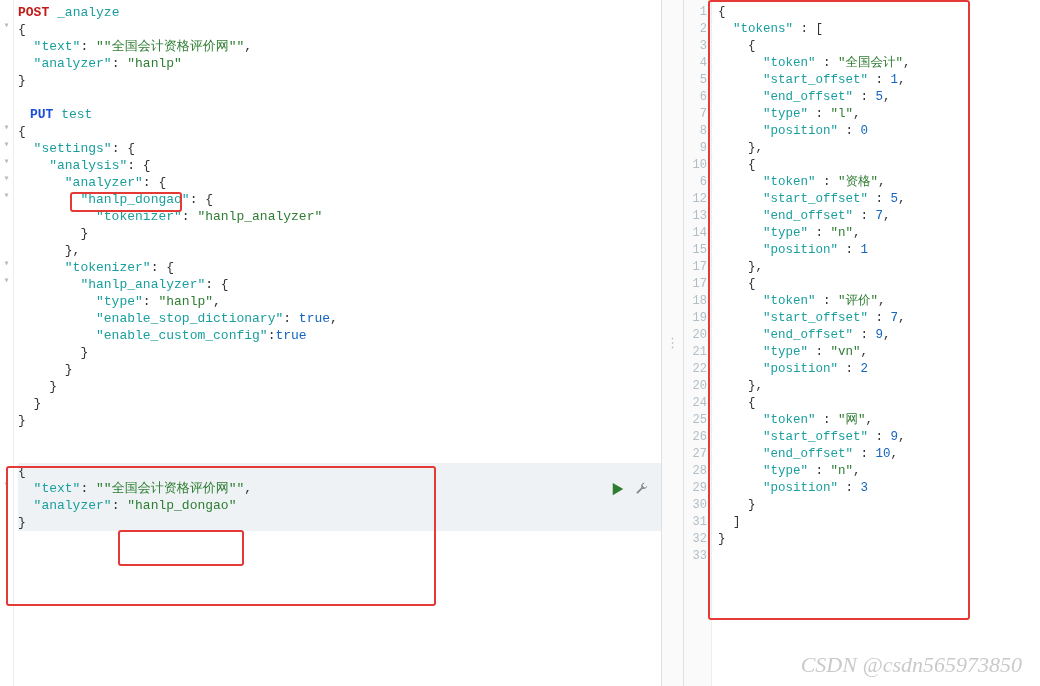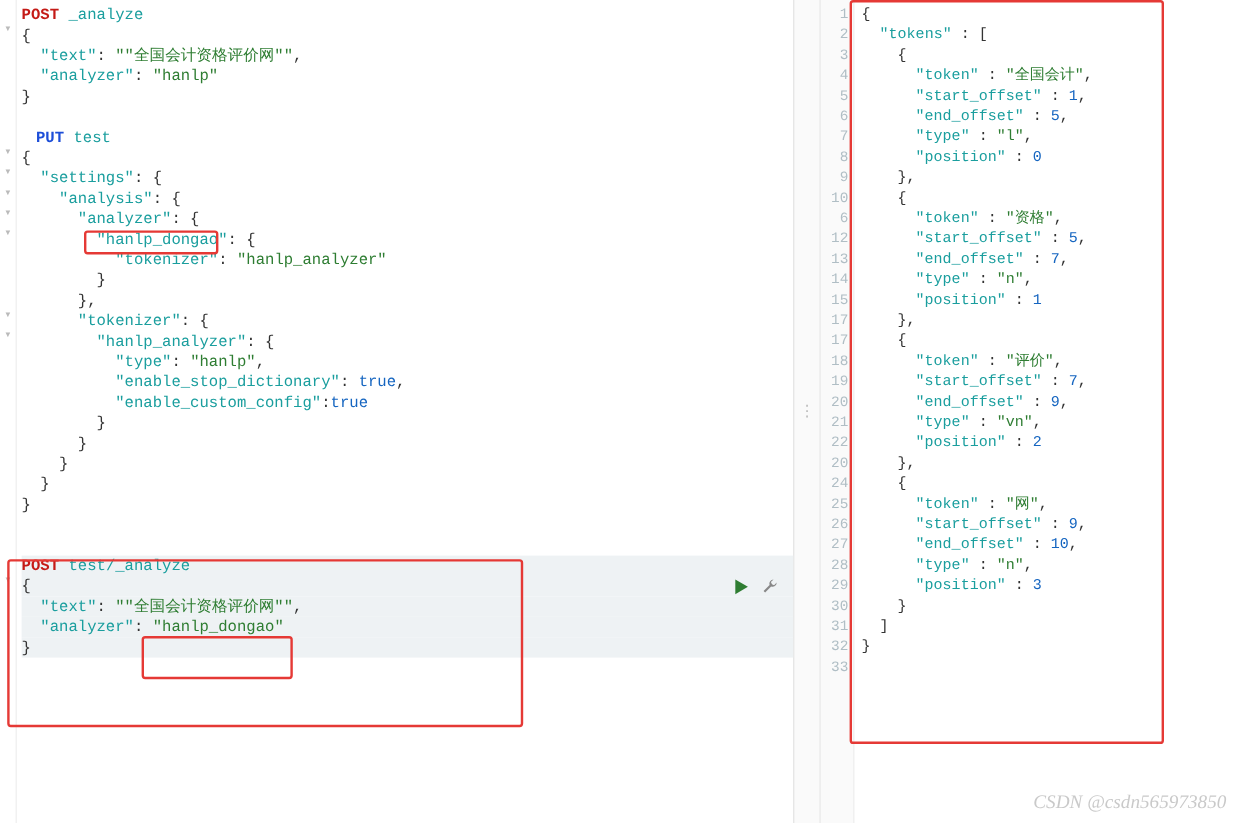--- a/index.html
+++ b/index.html
@@ -98,21 +98,21 @@
     border-radius: 3px;
     pointer-events: none;
   }
   .watermark {
     position: absolute;
     right: 18px;
     bottom: 8px;
     color: rgba(100,100,100,0.35);
     font-style: italic;
     font-family: Georgia, serif;
-    font-size: 16px;
+    font-size: 22px;
   }
 </style>
 </head>
 <body>
 
 <div class="container">
 
   <div class="left-pane">
     <div class="left-gutter">
       <div class="gut"></div>
@@ -169,21 +169,20 @@
 <div class="line">          <span class="key">"type"</span><span class="punct">: </span><span class="str">"hanlp"</span><span class="punct">,</span></div>
 <div class="line">          <span class="key">"enable_stop_dictionary"</span><span class="punct">: </span><span class="bool">true</span><span class="punct">,</span></div>
 <div class="line">          <span class="key">"enable_custom_config"</span><span class="punct">:</span><span class="bool">true</span></div>
 <div class="line">        <span class="punct">}</span></div>
 <div class="line">      <span class="punct">}</span></div>
 <div class="line">    <span class="punct">}</span></div>
 <div class="line">  <span class="punct">}</span></div>
 <div class="line"><span class="brace">}</span></div>
 <div class="line"> </div>
 <div class="line"> </div>
-<div class="line active-block"><span class="kw-post">POST</span> <span class="path">test/_analyze</span></div>
 <div class="line active-block"><span class="brace">{</span></div>
 <div class="line active-block">  <span class="key">"text"</span><span class="punct">: </span><span class="str">""全国会计资格评价网""</span><span class="punct">,</span></div>
 <div class="line active-block">  <span class="key">"analyzer"</span><span class="punct">: </span><span class="str">"hanlp_dongao"</span></div>
 <div class="line active-block"><span class="brace">}</span></div>
     </div>
 
     <div class="action-icons">
       <span class="play-icon">
         <svg viewBox="0 0 16 16">
             <polygon points="2,1 14,8 2,15" fill="#2e7d32"></polygon>

